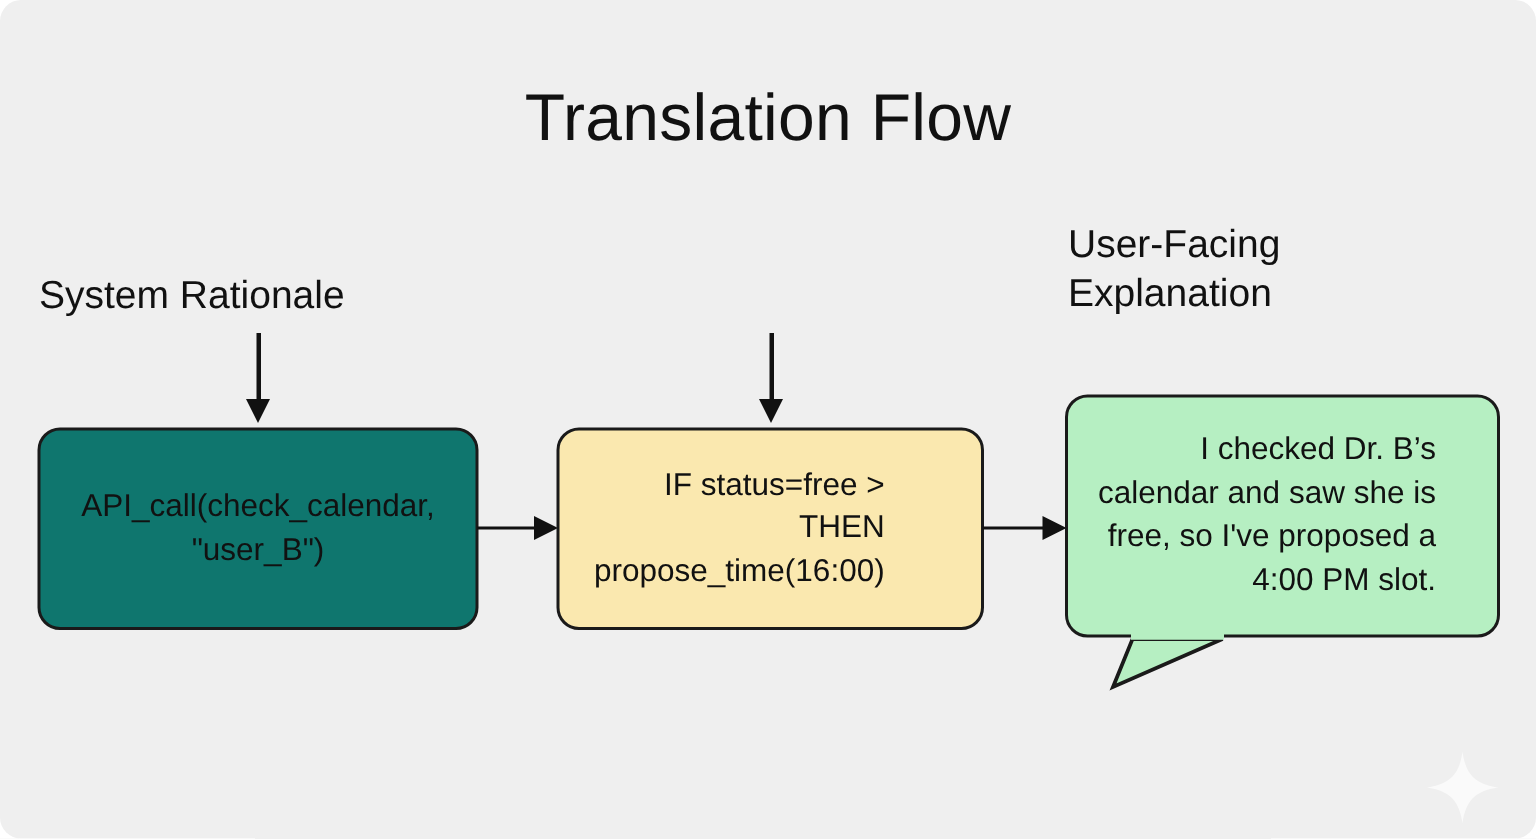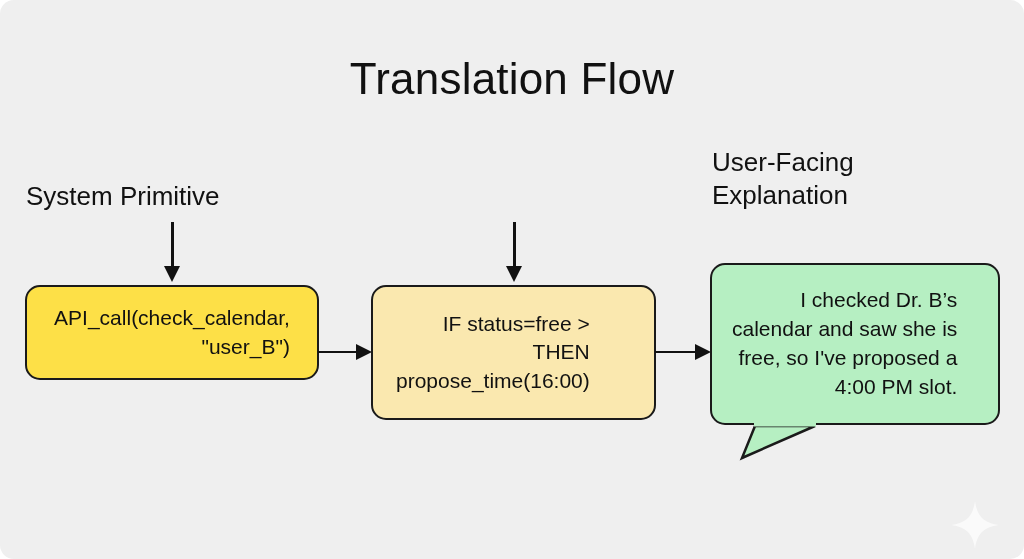--- a/index.html
+++ b/index.html
@@ -100,24 +100,24 @@
     border: 2.5px solid #1a1a1a;
     border-radius: 15px;
     display: flex;
     align-items: center;
     font-size: 21px;
     line-height: 1.34;
     color: #111111;
     white-space: pre-line;
   }
   #node-api {
-    left: 25px;  top: 285px;  width: 294px; height: 95px;
-    background: #fde047;
+    left: 25px;  top: 285px;  width: 294px; height: 135px;
+    background: #0f766e;
     justify-content: center;
-    text-align: right;
+    text-align: center;
     padding: 0 14px;
   }
   #node-rule {
     left: 371px; top: 285px; width: 285px; height: 135px;
     background: #fae8af;
     justify-content: flex-start;
     text-align: right;
     padding: 0 0 0 23px;
   }
   #node-bubble {
@@ -149,21 +149,21 @@
     opacity: 0.75;
   }
 </style>
 </head>
 <body>
 
 <div id="canvas">
 
   <div id="title">Translation Flow</div>
 
-  <div class="caption" id="caption-1">System Primitive</div>
+  <div class="caption" id="caption-1">System Rationale</div>
 
   <div class="v-arrow" id="v-arrow-1">
     <div class="shaft"></div>
     <div class="head"></div>
   </div>
 
   <div class="node" id="node-api">API_call(check_calendar,
 "user_B")</div>
 
   <div class="h-arrow" id="h-arrow-1">

